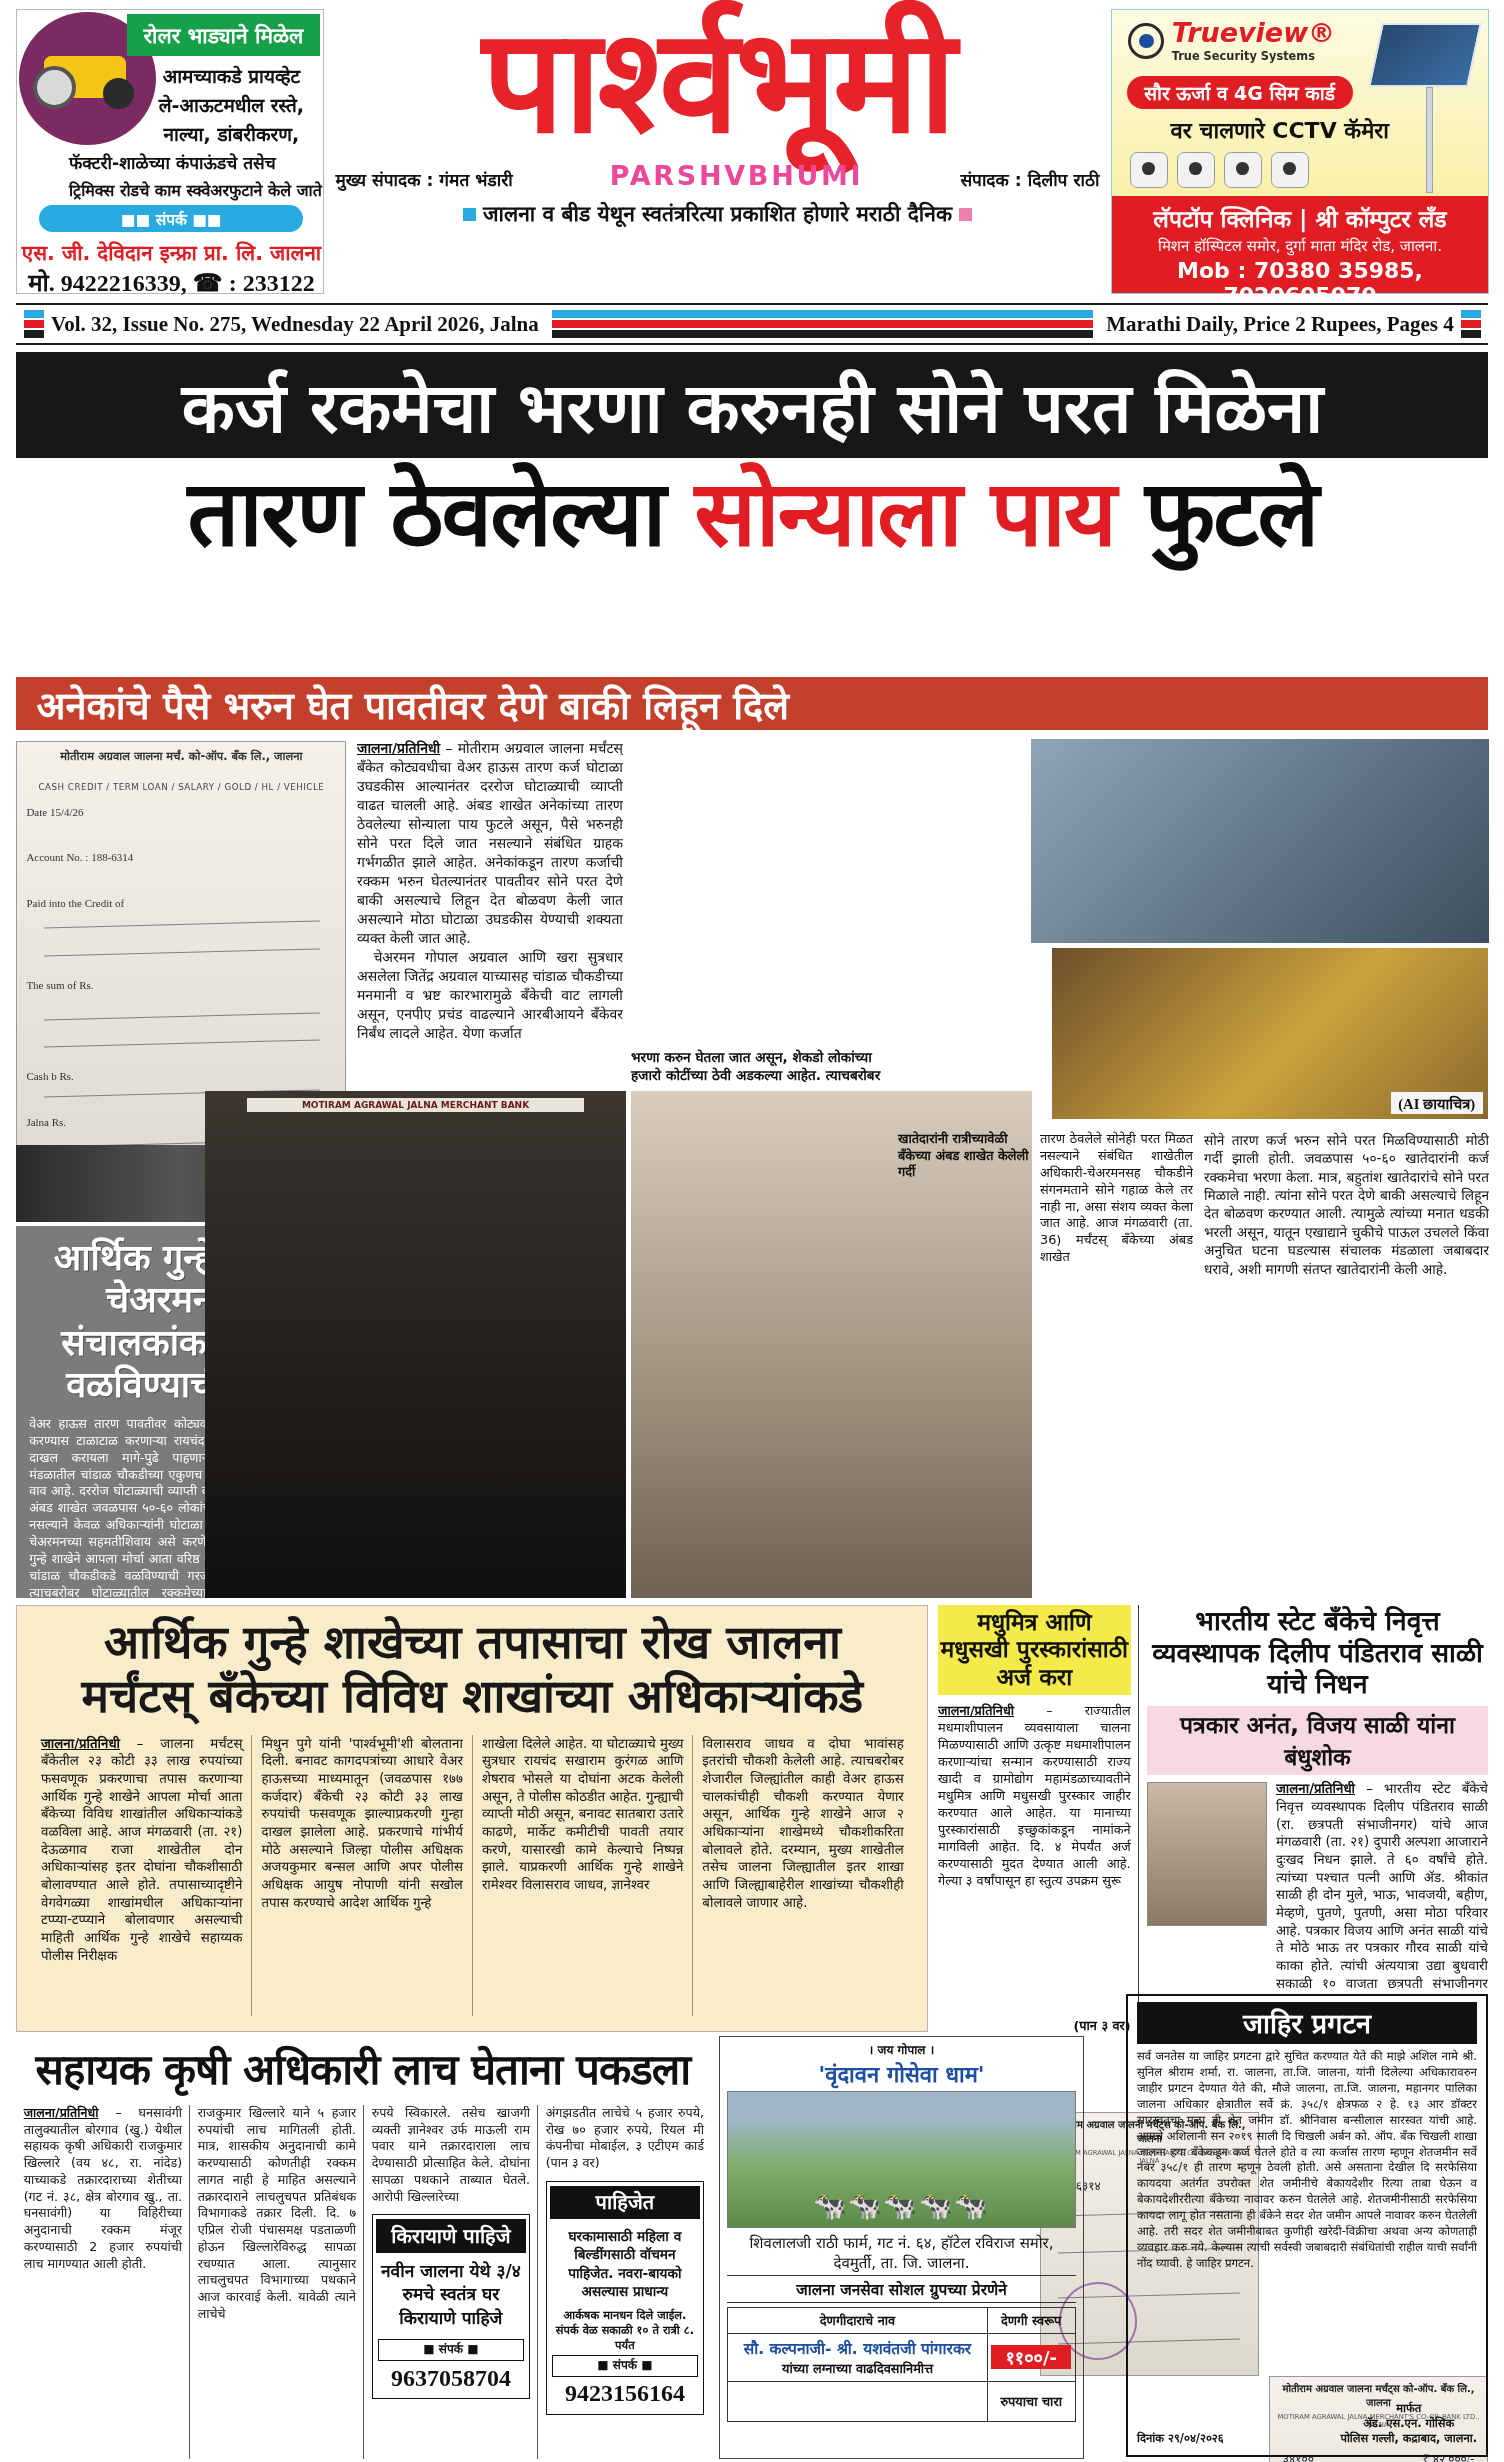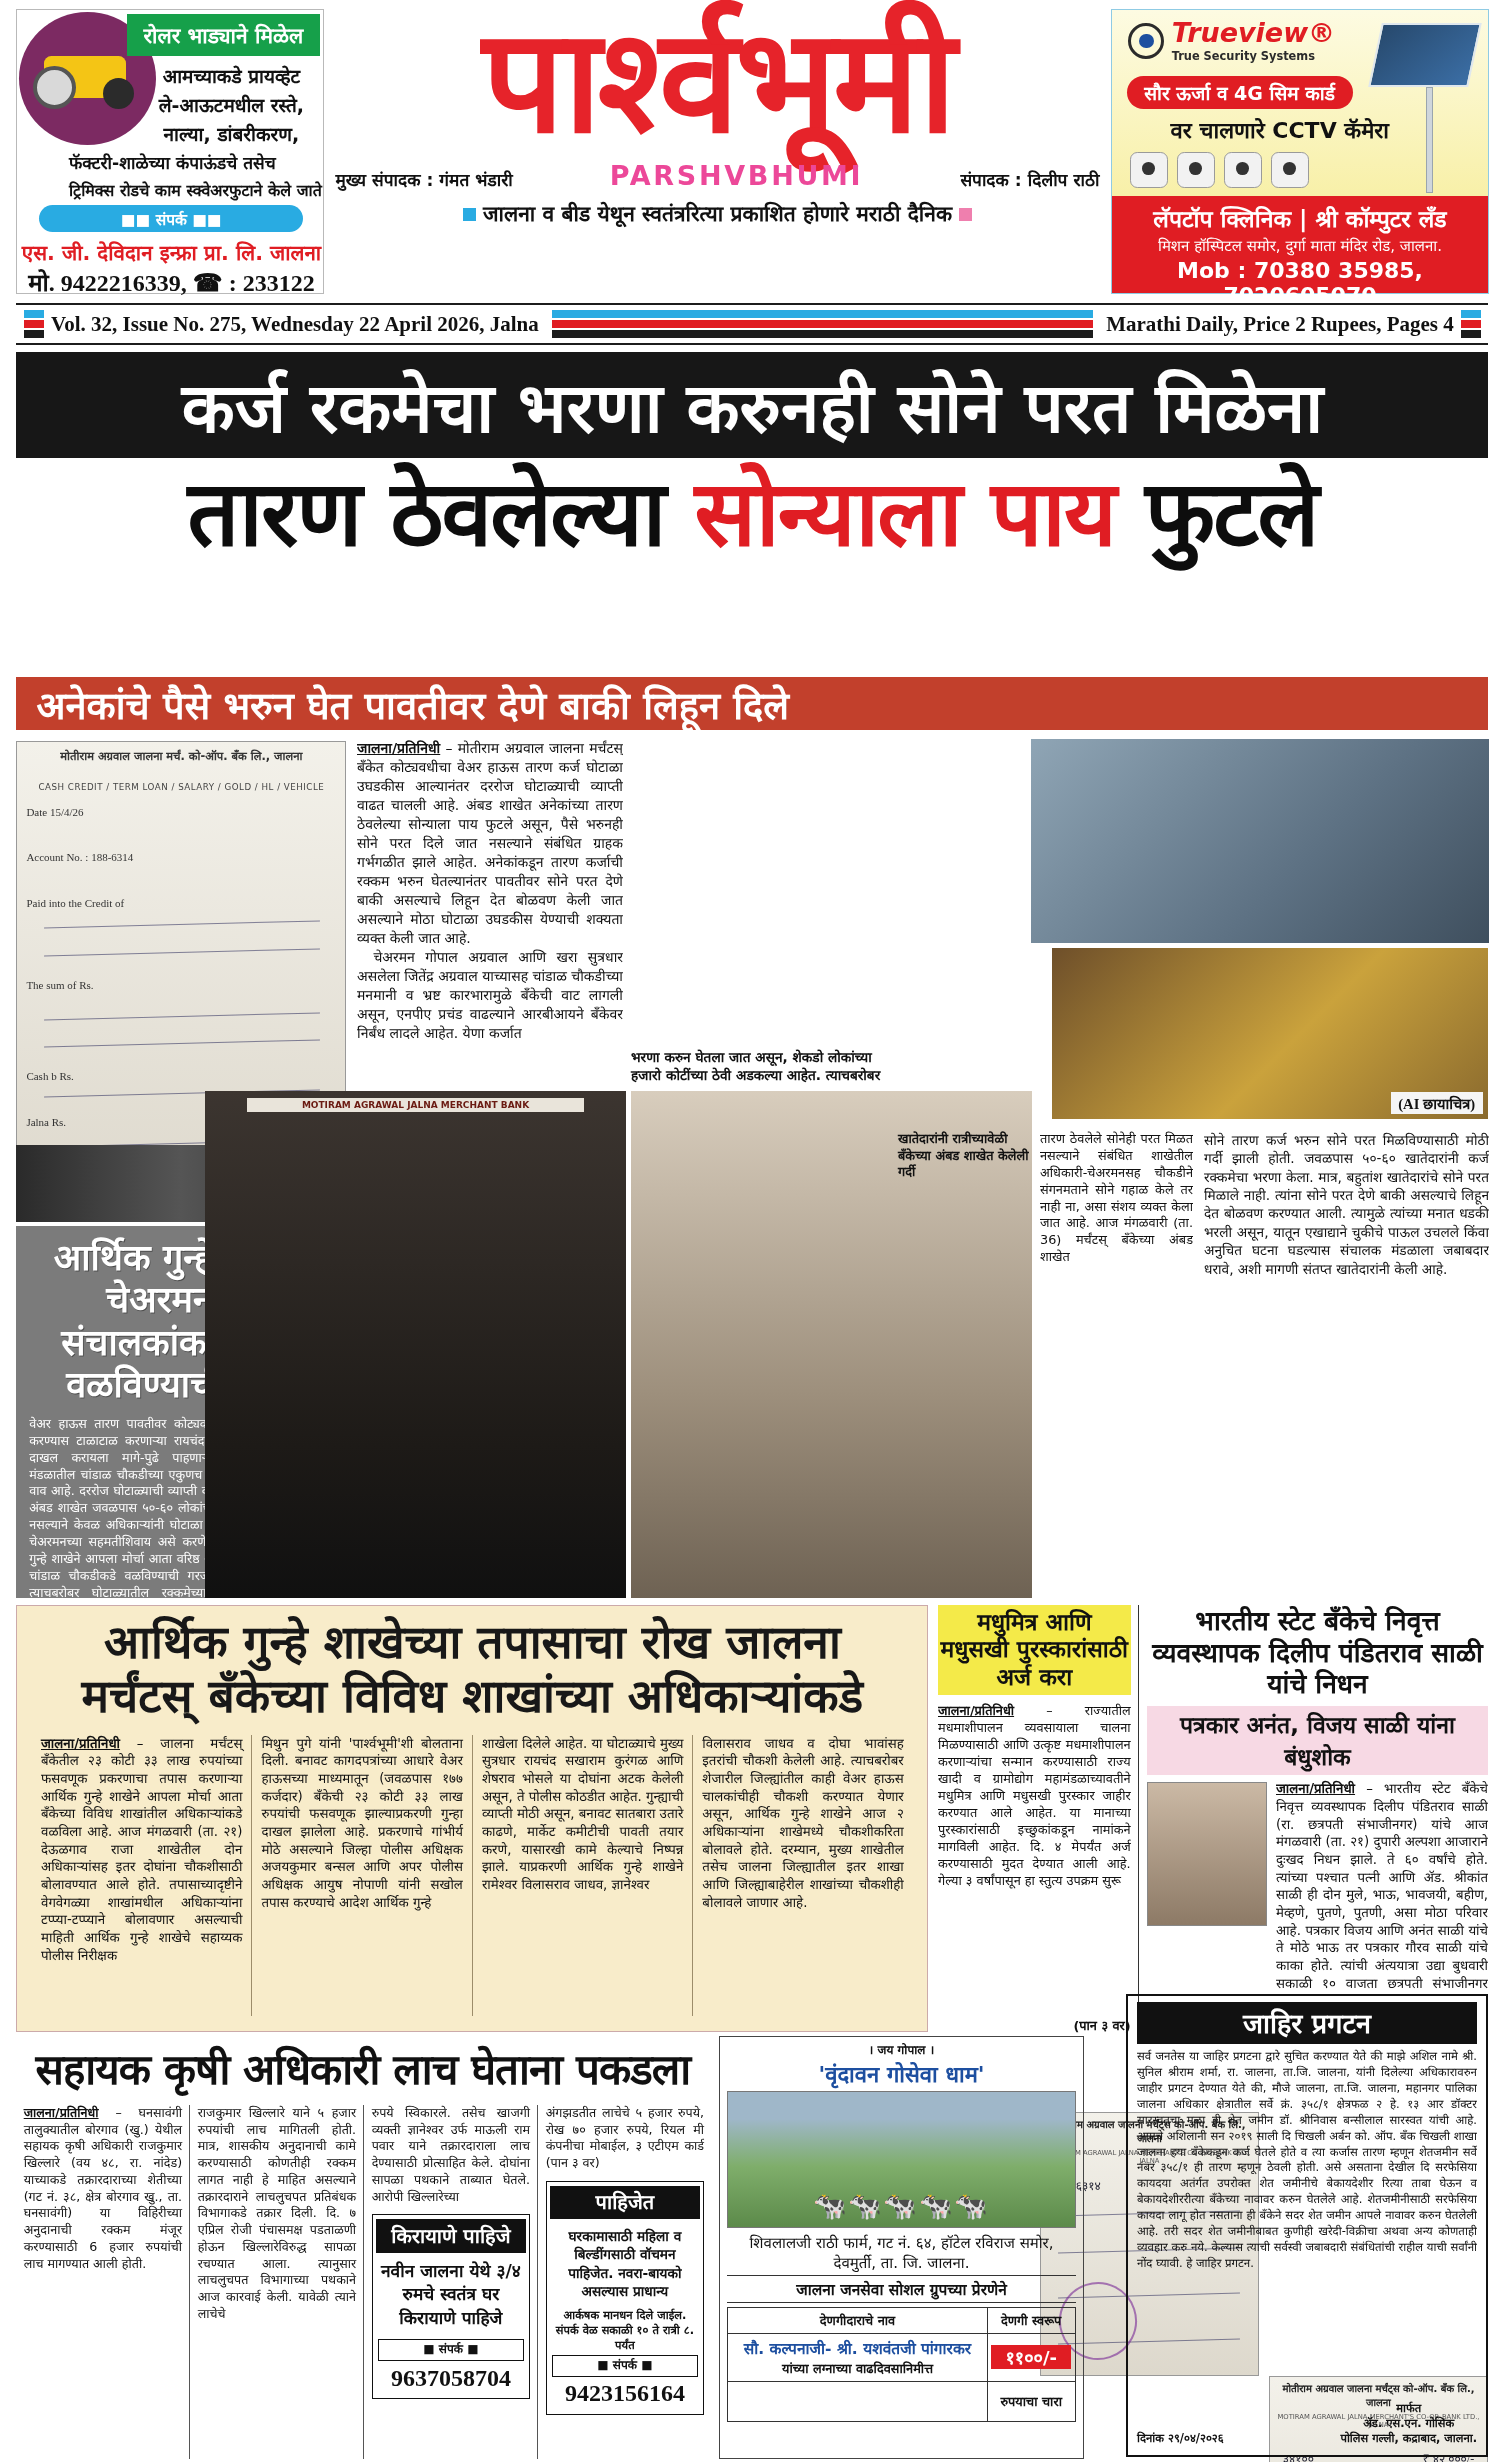--- a/index.html
+++ b/index.html
@@ -355,21 +355,21 @@
       <span class="r">
         <span>मार्फत</span><br>
         <span>ॲड. एस.एन. गोसिक</span><br>
         <span>पोलिस गल्ली, कद्राबाद, जालना.</span>
       </span>
     </div>
   </div>
 
   <div class="abs botHead">सहायक कृषी अधिकारी लाच घेताना पकडला</div>
   <div class="abs botCols">
-    <div class="bc"><span class="lede">जालना/प्रतिनिधी</span><span> – घनसावंगी तालुक्यातील बोरगाव (खु.) येथील सहायक कृषी अधिकारी राजकुमार खिल्लारे (वय ४८, रा. नांदेड) याच्याकडे तक्रारदाराच्या शेतीच्या (गट नं. ३८, क्षेत्र बोरगाव खु., ता. घनसावंगी) या विहिरीच्या अनुदानाची रक्कम मंजूर करण्यासाठी 6 हजार रुपयांची लाच मागण्यात आली होती.</span></div>
+    <div class="bc"><span class="lede">जालना/प्रतिनिधी</span><span> – घनसावंगी तालुक्यातील बोरगाव (खु.) येथील सहायक कृषी अधिकारी राजकुमार खिल्लारे (वय ४८, रा. नांदेड) याच्याकडे तक्रारदाराच्या शेतीच्या (गट नं. ३८, क्षेत्र बोरगाव खु., ता. घनसावंगी) या विहिरीच्या अनुदानाची रक्कम मंजूर करण्यासाठी 2 हजार रुपयांची लाच मागण्यात आली होती.</span></div>
     <div class="bc">राजकुमार खिल्लारे याने ५ हजार रुपयांची लाच मागितली होती. मात्र, शासकीय अनुदानाची कामे करण्यासाठी कोणतीही रक्कम लागत नाही हे माहित असल्याने तक्रारदाराने लाचलुचपत प्रतिबंधक विभागाकडे तक्रार दिली. दि. ७ एप्रिल रोजी पंचासमक्ष पडताळणी होऊन खिल्लारेविरुद्ध सापळा रचण्यात आला. त्यानुसार लाचलुचपत विभागाच्या पथकाने आज कारवाई केली. यावेळी त्याने लाचेचे</div>
     <div class="bc">
       <span>रुपये स्विकारले. तसेच खाजगी व्यक्ती ज्ञानेश्वर उर्फ माऊली राम पवार याने तक्रारदाराला लाच देण्यासाठी प्रोत्साहित केले. दोघांना सापळा पथकाने ताब्यात घेतले. आरोपी खिल्लारेच्या</span>
       <div class="clsbox">
         <div class="t">किरायाणे पाहिजे</div>
         <div class="b">नवीन जालना येथे ३/४ रुमचे स्वतंत्र घर किरायाणे पाहिजे</div>
         <div class="cl">■ संपर्क ■</div>
         <div class="pn">9637058704</div>
       </div>
     </div>

